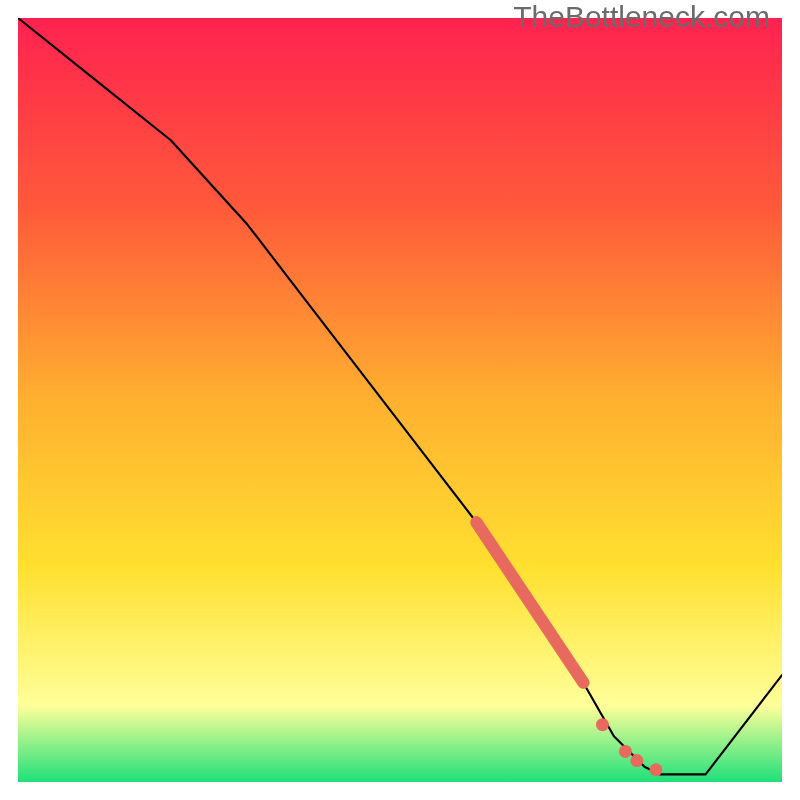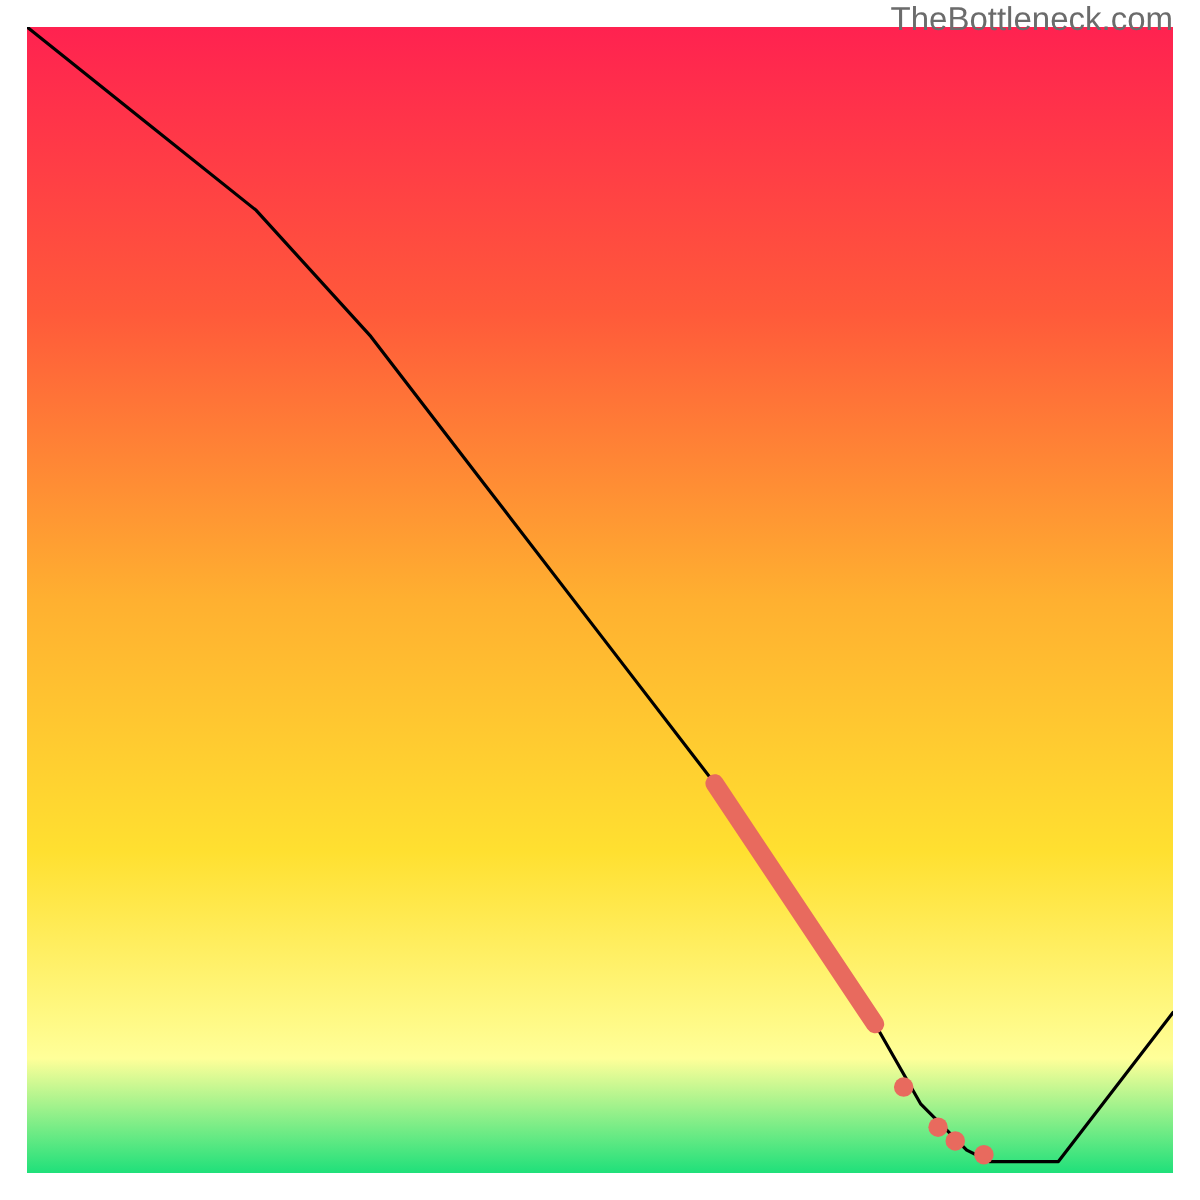--- a/index.html
+++ b/index.html
@@ -28,22 +28,22 @@
     position: absolute;
     inset: 0;
   }
   svg.curve-layer {
     position: absolute;
     inset: 0;
   }
   .watermark {
     position: absolute;
     top: 0px;
-    right: 18px;
-    font-size: 22px;
+    right: 30px;
+    font-size: 30px;
     font-weight: 500;
     color: #6b6b6b;
     letter-spacing: 0px;
     user-select: none;
     text-align: center;
   }
 </style>
 </head>
 <body>
 

